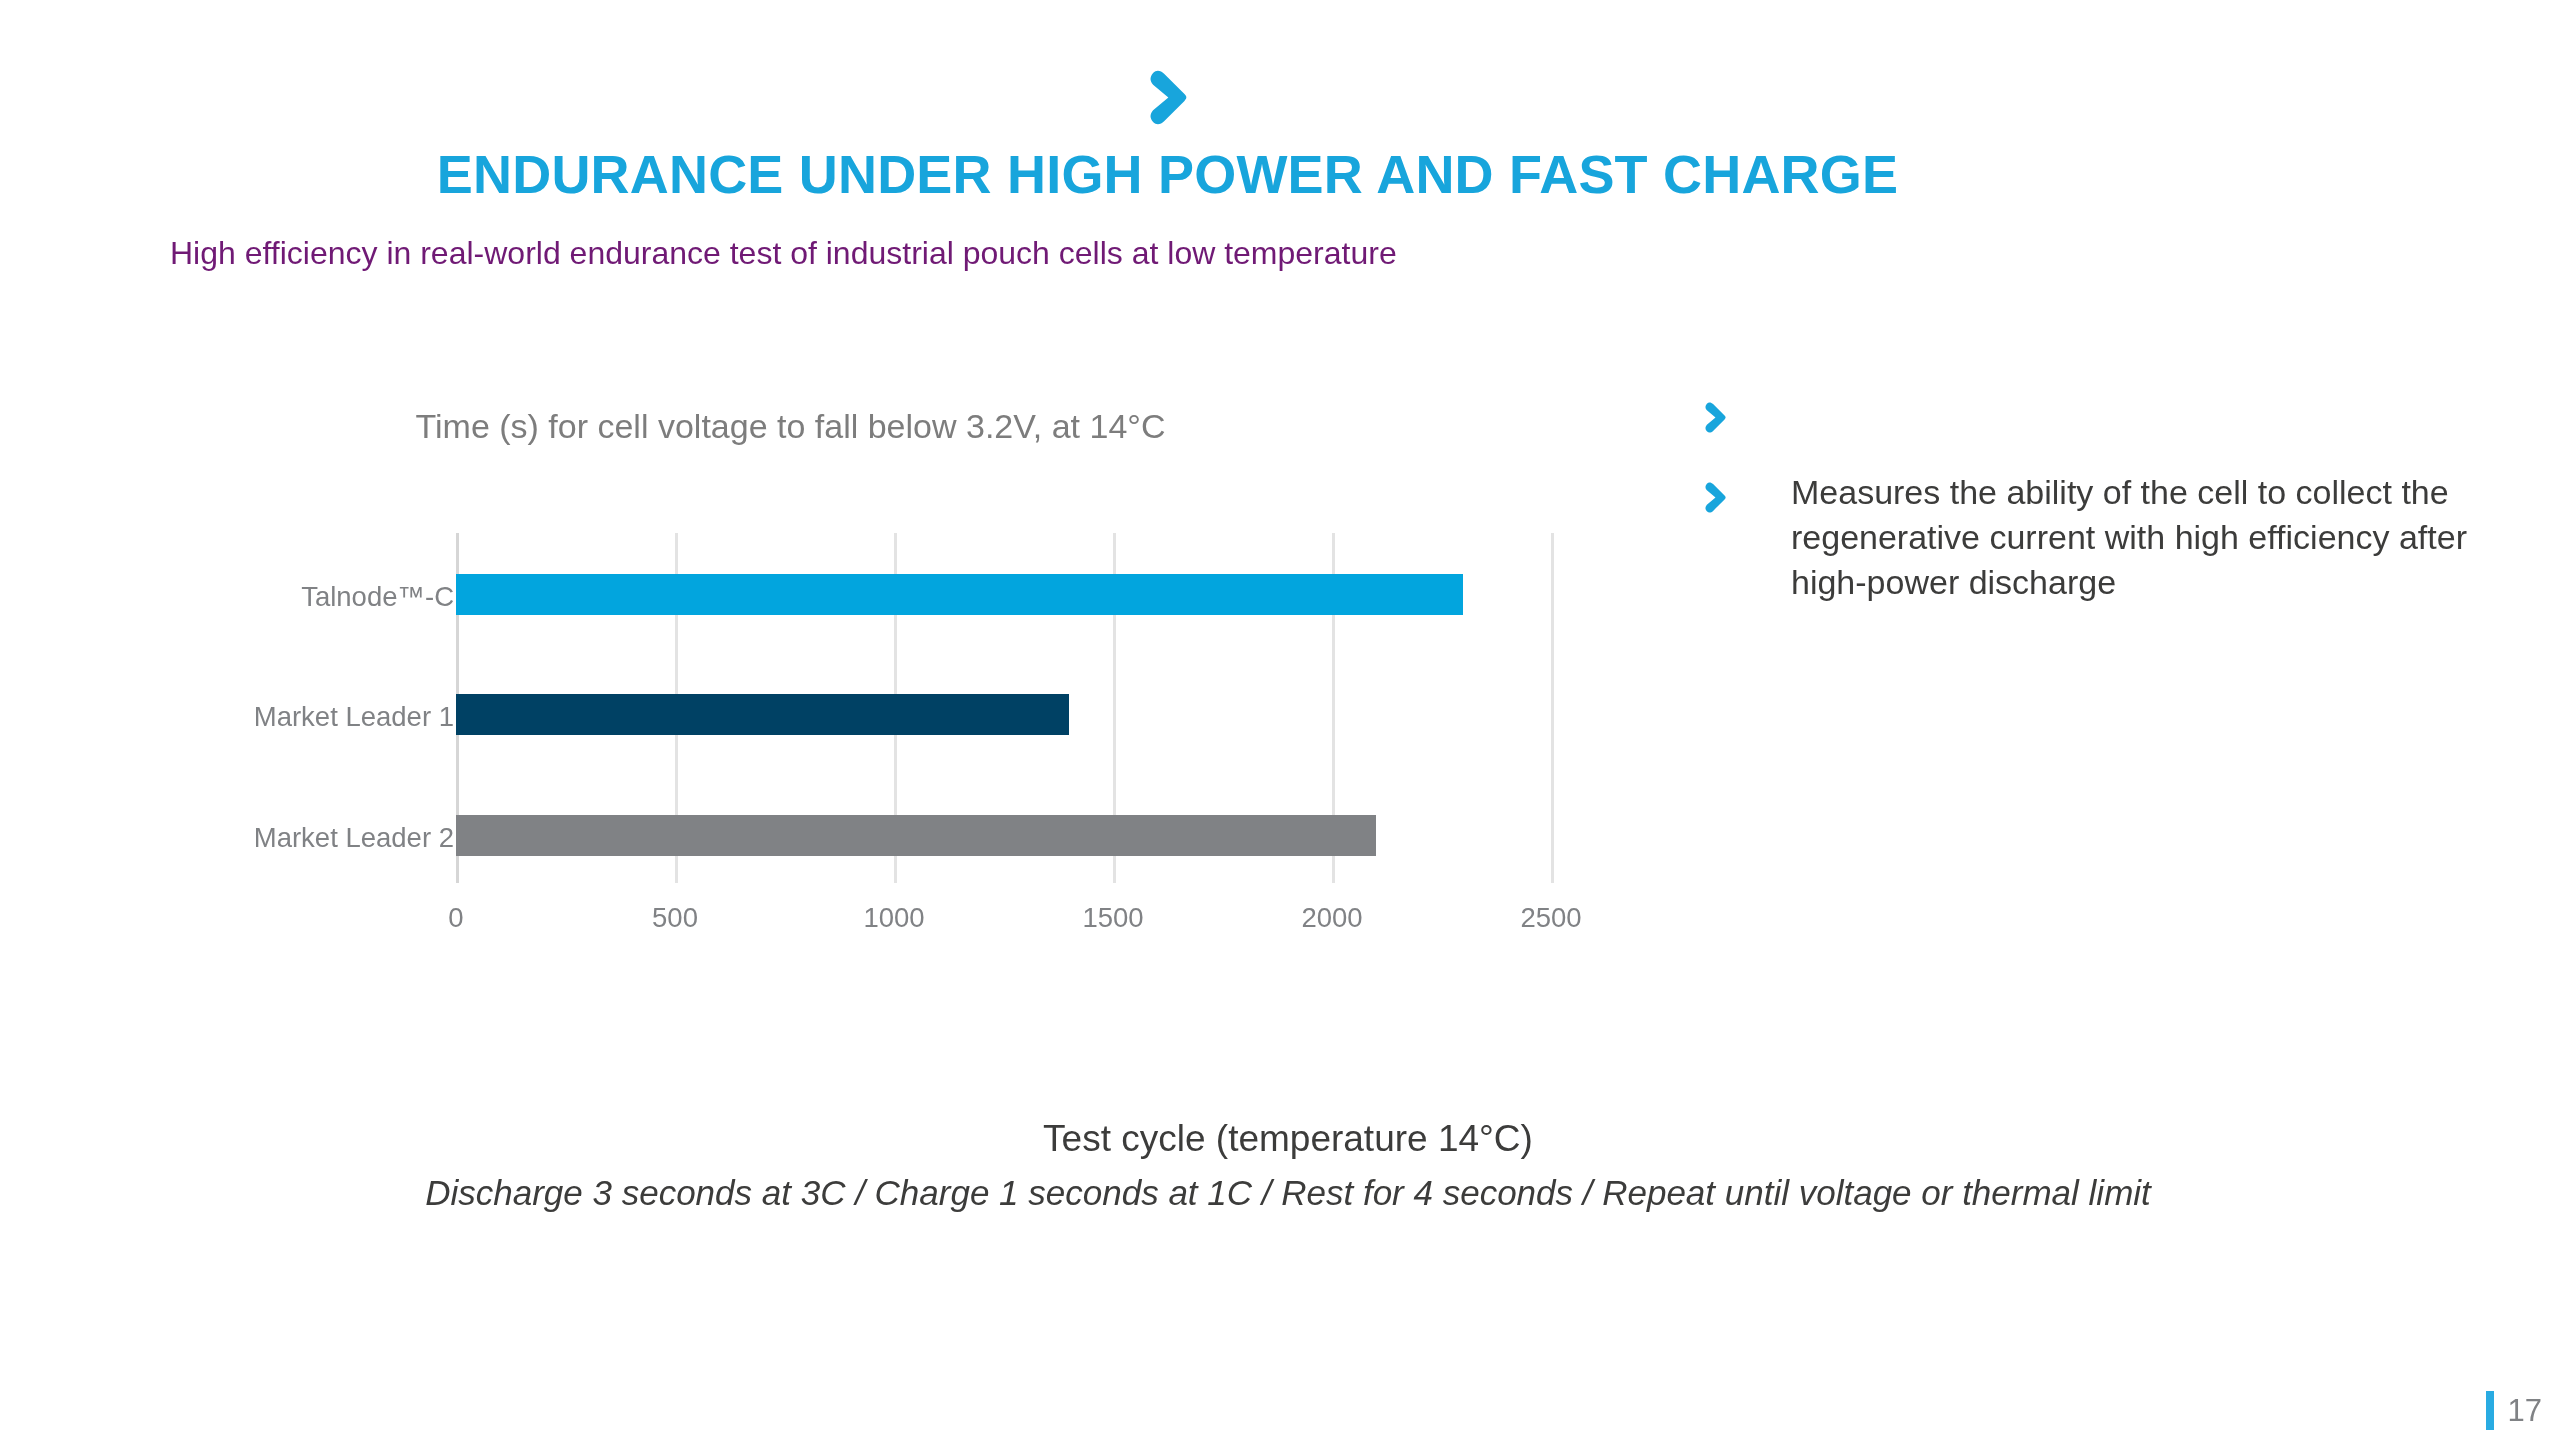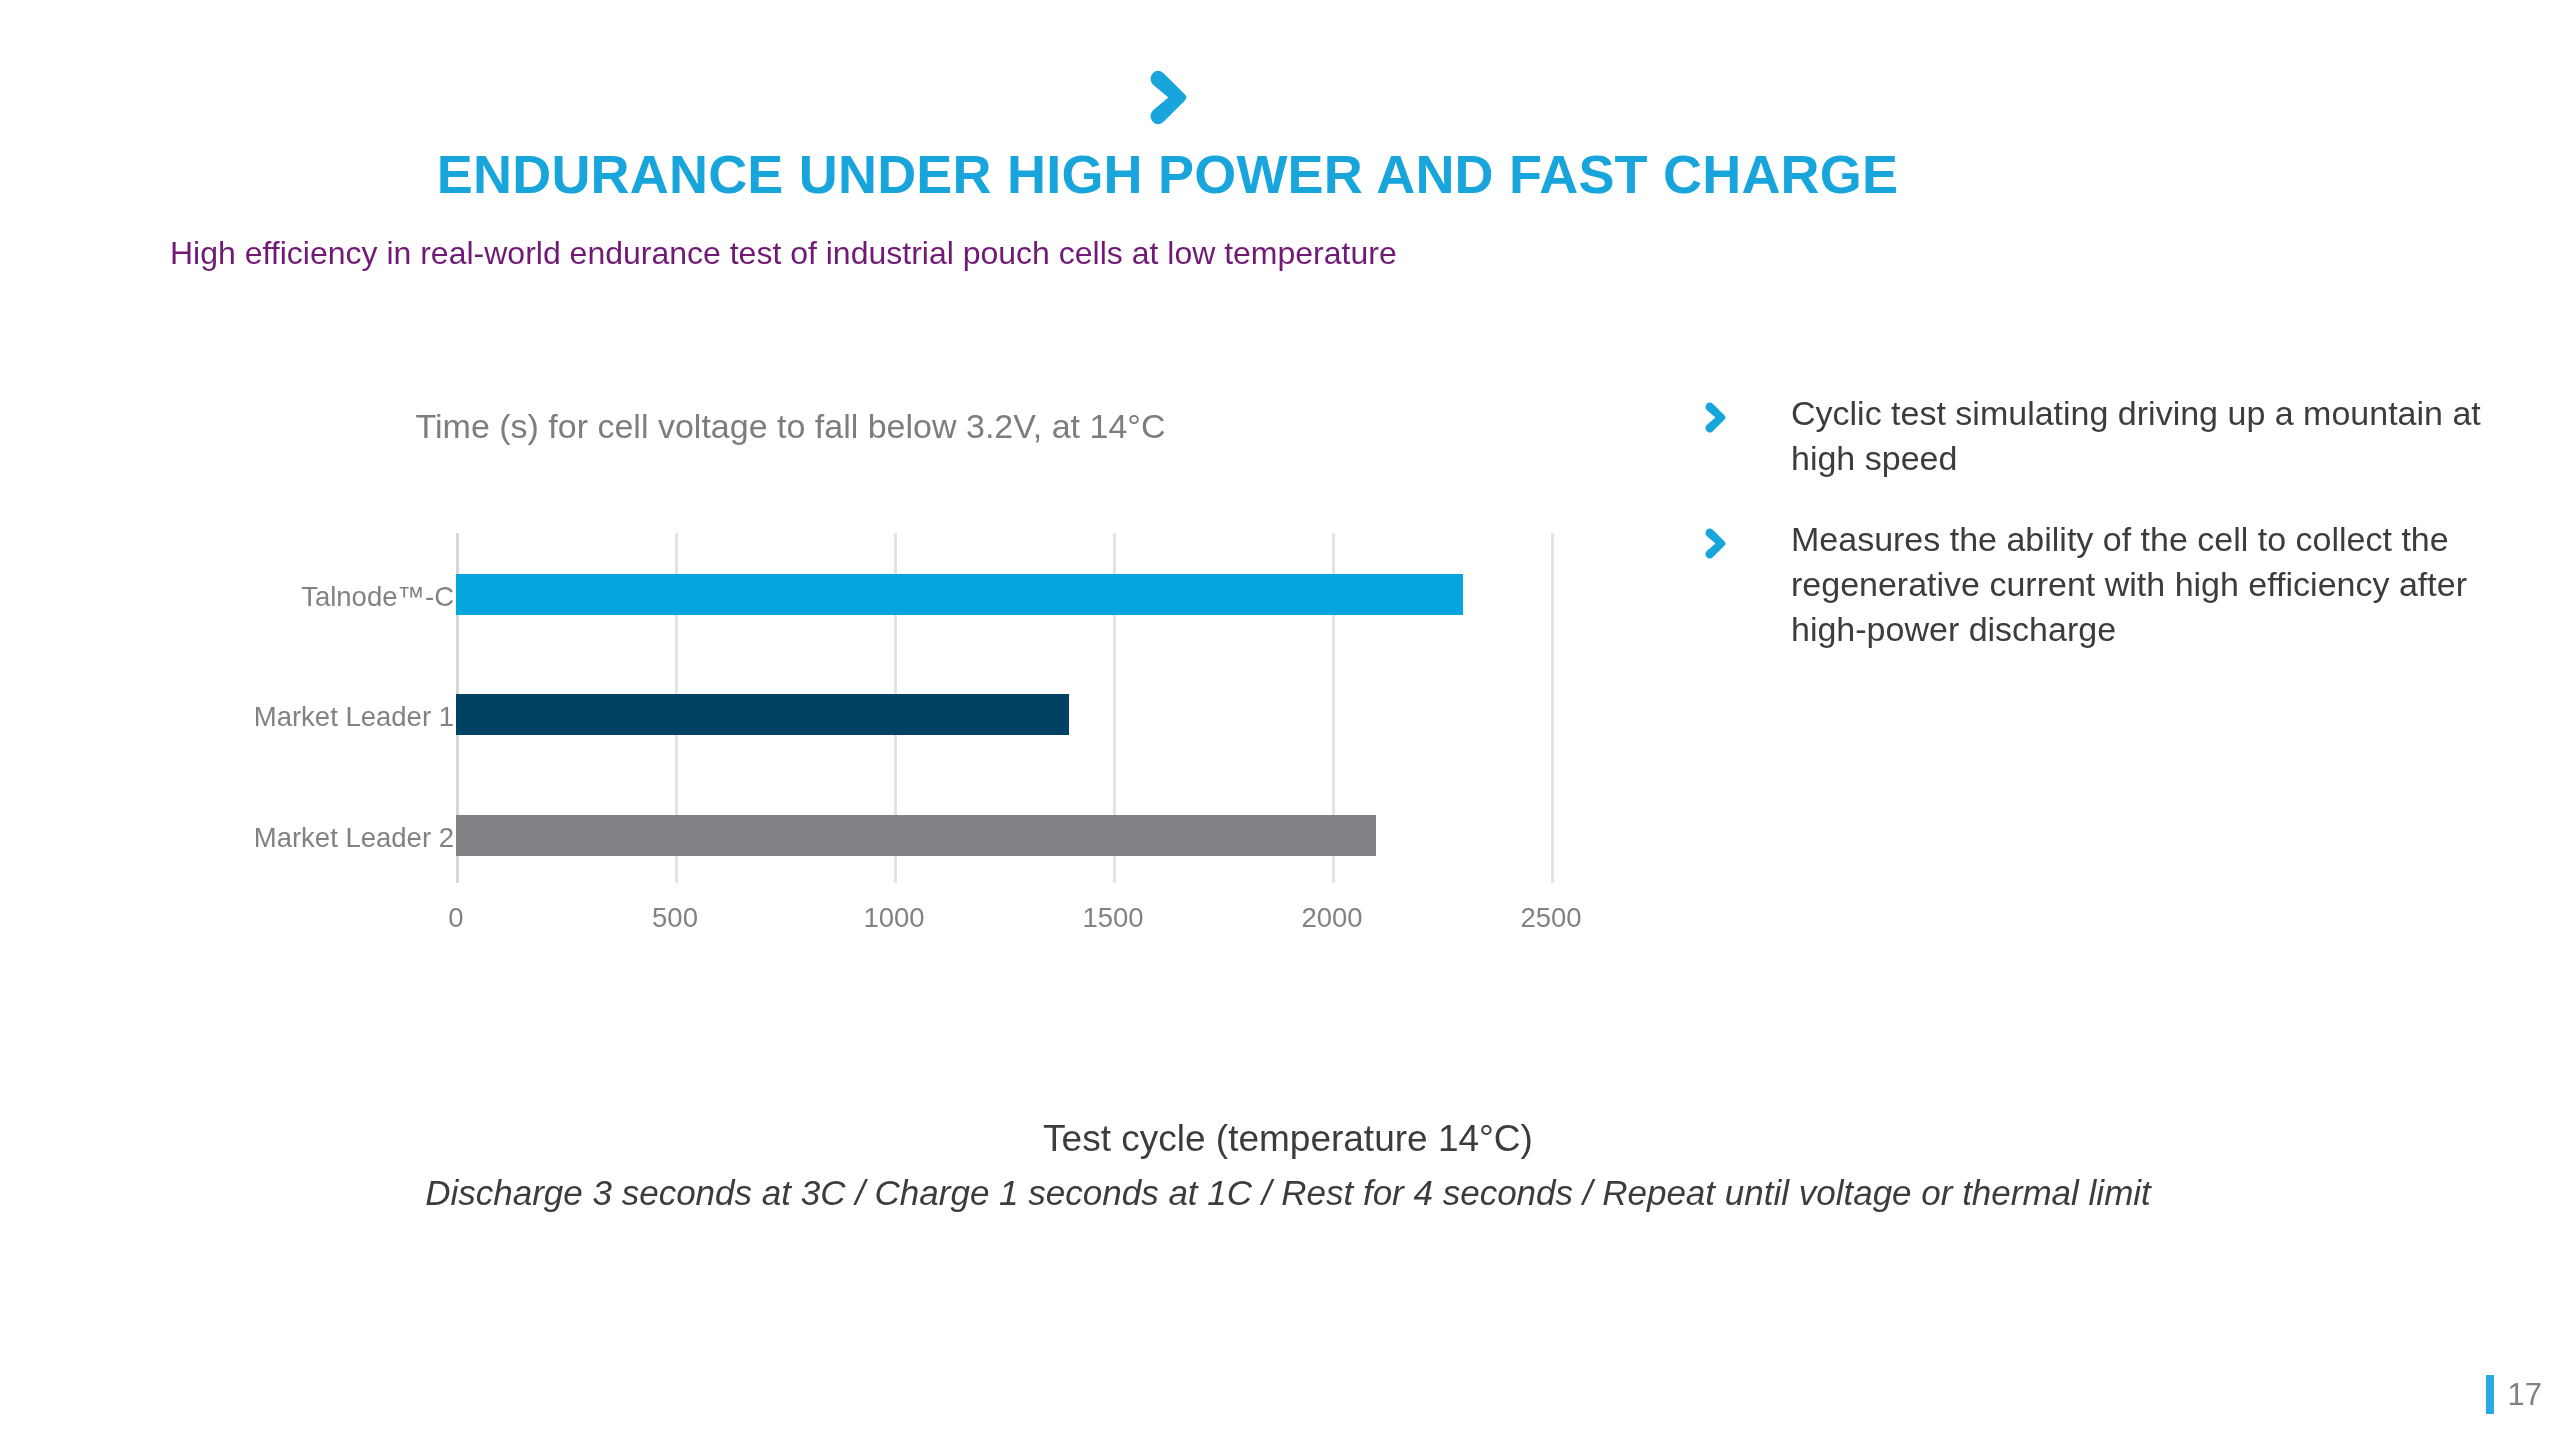--- a/index.html
+++ b/index.html
@@ -162,21 +162,21 @@
     font-size: 35px;
     font-style: italic;
     color: #3C3C3B;
     line-height: 1.25;
   }
 
   
   #pagenum {
     position: absolute;
     right: 34px;
-    bottom: 35px;
+    bottom: 19px;
     display: flex;
     align-items: center;
     gap: 13.7px;
   }
   #pagebar {
     width: 7.7px;
     height: 39px;
     background: #29ABE2;
   }
   #pagenum-text {
@@ -224,21 +224,20 @@
     <div class="tick-label" style="left:876px;">2000</div>
     <div class="tick-label" style="left:1095px;">2500</div>
   </div>
 </div>
 
 <div id="bullets">
   <div class="bullet">
     <svg class="chev-small" viewBox="0 0 46 66" aria-hidden="true">
       <path d="M6 4 C2 9 2 13 6 18 L24 33 L6 48 C2 53 2 57 6 62 C10 66 15 65 19 61 L43 37 C46 34 46 32 43 29 L19 5 C15 1 10 0 6 4 Z" fill="#18A5DC"></path>
     </svg>
-    <div class="bullet-text">Cyclic test simulating driving up a mountain at high speed</div>
   </div>
   <div class="bullet">
     <svg class="chev-small" viewBox="0 0 46 66" aria-hidden="true">
       <path d="M6 4 C2 9 2 13 6 18 L24 33 L6 48 C2 53 2 57 6 62 C10 66 15 65 19 61 L43 37 C46 34 46 32 43 29 L19 5 C15 1 10 0 6 4 Z" fill="#18A5DC"></path>
     </svg>
     <div class="bullet-text">Measures the ability of the cell to collect the regenerative current with high efficiency after high-power discharge</div>
   </div>
 </div>
 
 <div id="footer">

